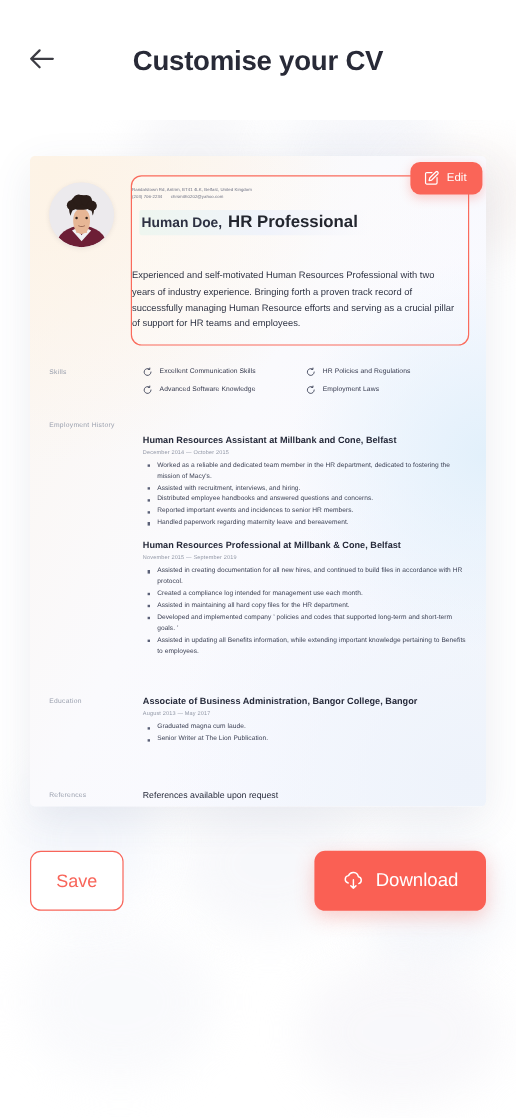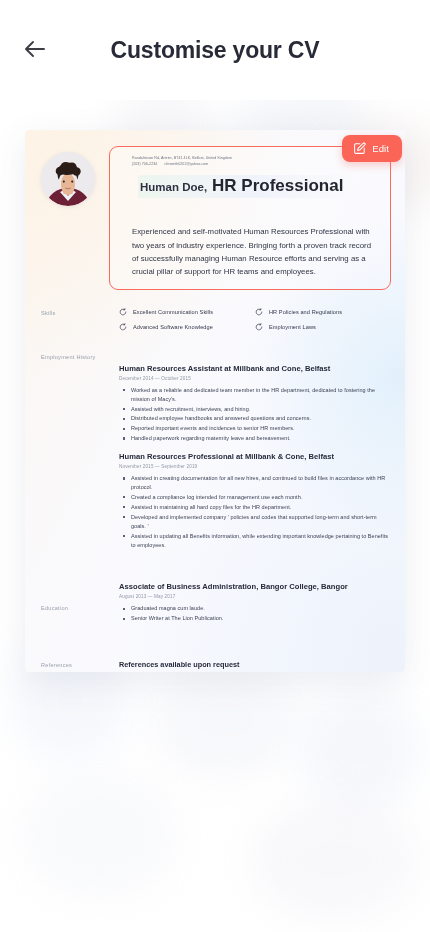--- a/index.html
+++ b/index.html
@@ -58,37 +58,37 @@
   .avatar {
     width:54px; height:54px; border-radius:50%; flex:0 0 54px;
     margin-top:6px; overflow:hidden; background:#ece9ec;
     box-shadow:0 1px 4px rgba(60,60,90,.10);
   }
   .avatar svg { display:block; }
 
   .summary-box {
     flex:1; margin-left:14px; position:relative;
     border:1px solid #fa6b5c; border-radius:9px;
-    padding:9px 11px 10px 22px;
+    padding:9px 11px 10px 0;
     background:linear-gradient(120deg, rgba(255,252,247,.45), rgba(250,250,255,.30));
   }
   .contact-line {
     font-size:3.6px; line-height:1.55; color:#6d7183; letter-spacing:.05px;
     white-space:nowrap;
   }
   .contact-line.second { margin-bottom:7px; }
   .contact-line .sp { display:inline-block; width:7px; }
 
   .name-row {
     display:inline-block; margin:1px 0 5px 6px;
     background:linear-gradient(90deg,#eef6ef 0%, #f0f3fb 55%, rgba(244,246,253,0) 100%);
     padding:1px 10px 2px 2px; border-radius:2px;
   }
   .name { font-size:11.5px; font-weight:700; color:#2d3142; }
-  .role { font-size:17px; font-weight:700; color:#23262f; margin-left:5px; }
+  .role { font-size:14px; font-weight:700; color:#23262f; margin-left:5px; }
 
   .summary-text {
     font-size:7.8px; line-height:1.72; color:#2f3444; letter-spacing:.01px;margin-top:22px;
   }
 
   .edit-btn {
     position:absolute; right:-12px; top:-12px;
     display:flex; align-items:center; gap:6px;
     background:#fa6558; color:#fff; border:none; cursor:pointer;
     border-radius:8px; padding:7px 13px 7px 11px;
@@ -123,23 +123,23 @@
   .entry-date { font-size:4.6px; color:#9197a6; margin-bottom:5px; letter-spacing:.15px; }
   .bullets { list-style:none; padding-left:12px; }
   .bullets li {
     position:relative; font-size:5.5px; line-height:1.62; color:#3a3f52;
     margin-bottom:1px; letter-spacing:.04px;
   }
   .bullets li::before {
     content:""; position:absolute; left:-8px; top:3.2px;
     width:2.2px; height:2.2px; background:#5a6077;
   }
-  .ref-text { font-size:7.3px; font-weight:700; color:#262a3a; }
-
-  .sec-edu { margin-top:24px;align-items:center; }
+  .ref-text { font-size:7.3px; font-weight:400; color:#262a3a; }
+
+  .sec-edu { margin-top:24px; }
   .sec-ref { margin-top:28px; }
 
   
   .actions {
     position:absolute; left:0; right:0; top:708px; height:52px;
     display:flex; align-items:center; justify-content:space-between;
     padding:0 25px;
   }
   .save-btn {
     width:78px; height:50px; border:1.4px solid #f8655a; border-radius:9px;
@@ -323,14 +323,26 @@
 
     <div class="section sec-ref">
       <div class="sec-label">References</div>
       <div class="sec-body">
         <div class="ref-text">References available upon request</div>
       </div>
     </div>
 
   </div>
 
+  <div class="actions">
+    <button class="save-btn">Save</button>
+    <button class="download-btn">
+      <span>
+        <svg width="19" height="19" viewBox="0 0 22 22" fill="none">
+          <path d="M6 12.5A3.6 3.6 0 0 1 6.3 5.4a5 5 0 0 1 9.5 1.1 3.4 3.4 0 0 1 .4 6.6" stroke="#fff" stroke-width="1.4" stroke-linecap="round" stroke-linejoin="round"></path>
+          <path d="M11 9.3v8.4M11 17.7l-2.5-2.6M11 17.7l2.5-2.6" stroke="#fff" stroke-width="1.4" stroke-linecap="round" stroke-linejoin="round"></path>
+        </svg>
+      </span>
+      <span>Download</span>
+    </button>
+  </div>
 
 </div>
 
 </body></html>

